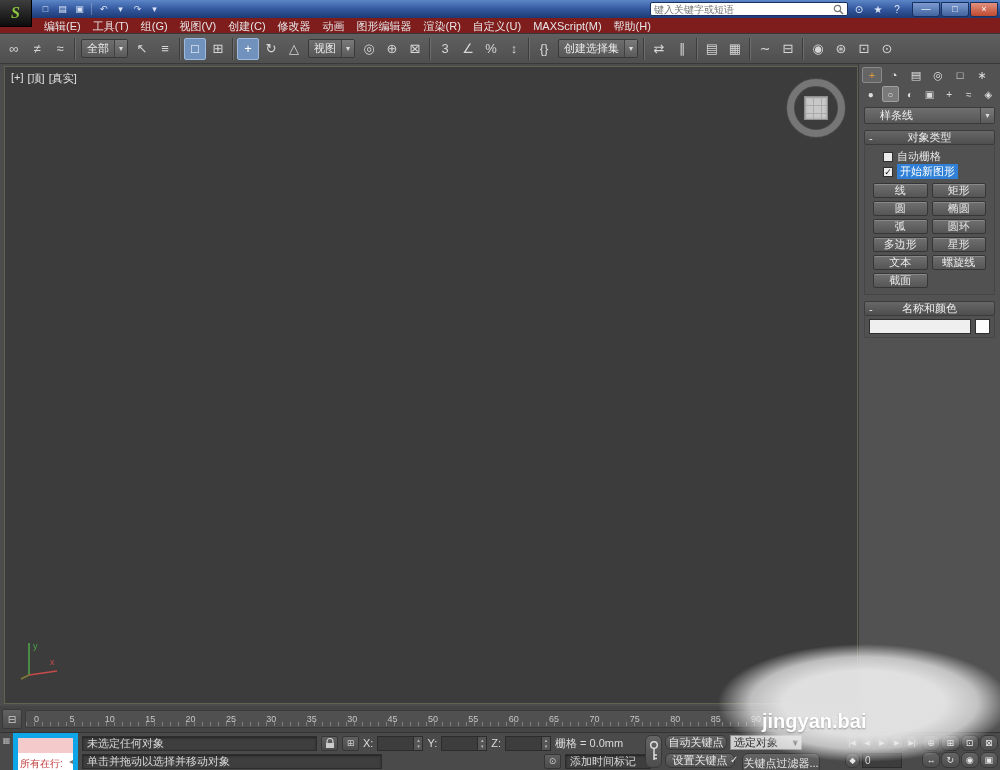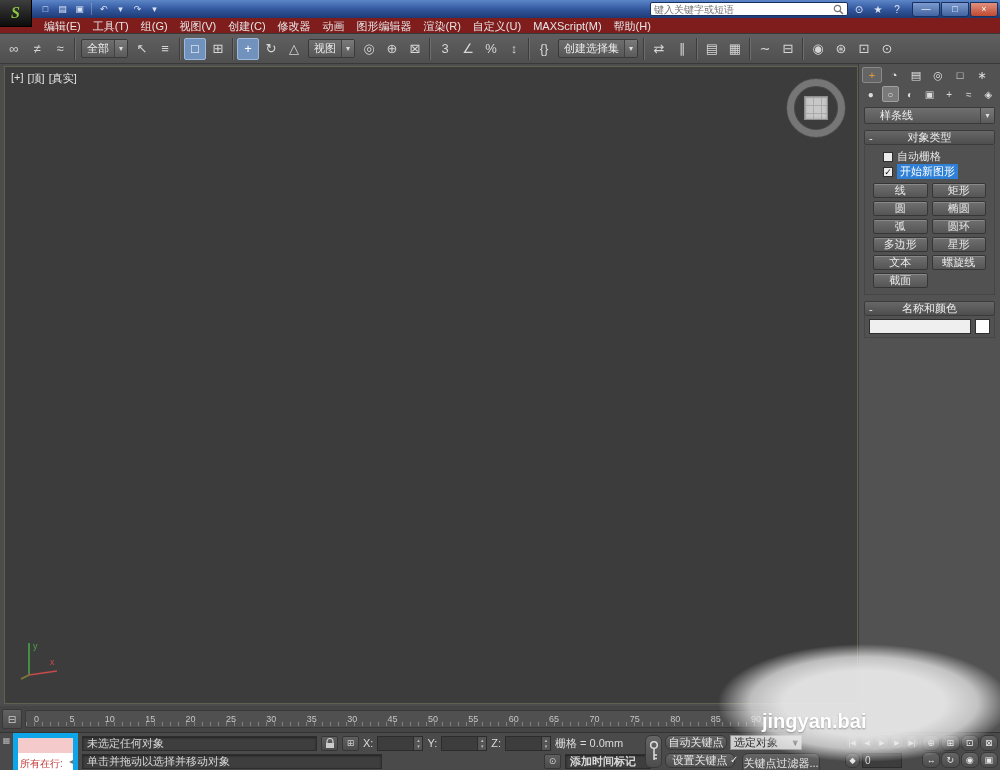--- a/index.html
+++ b/index.html
@@ -143,21 +143,21 @@
     color:#ccc; font-size:9px; flex:none; }
   .coord-label { color:#dcdcdc; }
   .coord-field { width:46px; height:15px; background:#3d3d3d; border:1px solid #2c2c2c;
     display:flex; align-items:stretch; }
   .coord-field input { flex:1; width:30px; background:transparent; border:none; outline:none;
     color:#ddd; font-size:10px; padding:0 2px; font-family:inherit; }
   .spin { display:flex; flex-direction:column; justify-content:center; width:9px;
     border-left:1px solid #2c2c2c; background:#555; }
   .spin span { font-size:5px; line-height:6px; text-align:center; color:#bbb; }
   .gap160 { margin-left:158px; }
-  .timetag-box { width:86px;font-weight:bold; }
+  .timetag-box { width:86px; }
   .btn { background:linear-gradient(#656565,#4d4d4d); border:1px solid #383838; border-radius:6px;
     color:#e8e8e8; display:flex; align-items:center; justify-content:center; white-space:nowrap; }
   .keybtn { position:absolute; left:645px; top:2px; width:17px; height:33px; }
   .akbtn { position:absolute; left:665px; top:2px; width:62px; height:15px; }
   .skbtn { position:absolute; left:665px; top:20px; width:70px; height:15px; }
   .selmode { position:absolute; left:730px; top:2px; width:72px; height:15px; background:#cfcfcf;
     border:1px solid #8f8f8f; color:#222; display:flex; align-items:center;
     justify-content:space-between; padding:0 3px; }
   .kfcheck { position:absolute; left:730px; top:21px; color:#e8e8e8; font-size:10px; }
   .kfbtn { position:absolute; left:742px; top:20px; width:78px; height:21px; }

